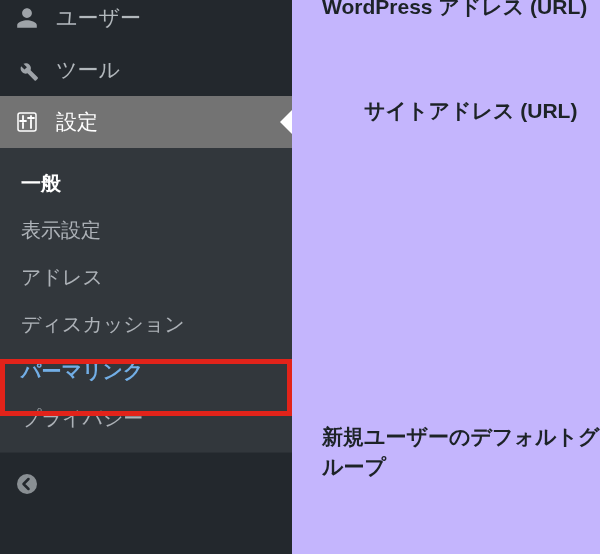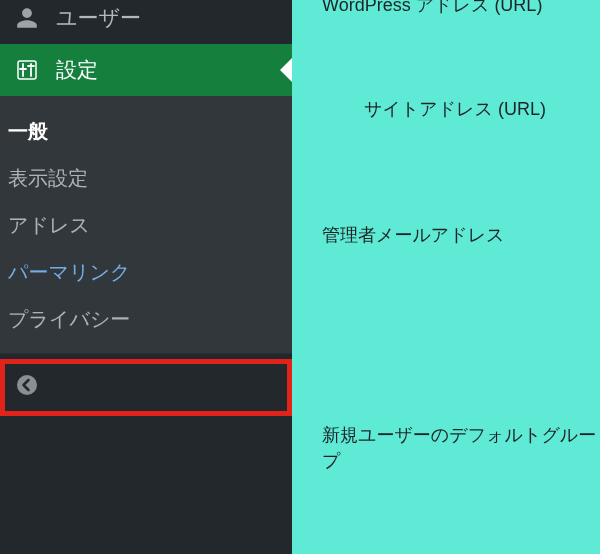--- a/index.html
+++ b/index.html
@@ -20,48 +20,48 @@
     font-size: 21px;
     color: #eee;
     cursor: pointer;
     gap: 16px;
   }
   .menu-item .icon { width: 26px; height: 26px; display: inline-flex; align-items: center; justify-content: center; color: rgba(240,245,250,0.6); }
   .menu-item .icon svg { width: 24px; height: 24px; fill: currentColor; }
   .menu-item.top { color: rgba(240,245,250,0.7); }
   .menu-item.top:first-child { padding-top: 4px; }
   .menu-item.active {
-    background: #15803d;
+    background: #737373;
     color: #fff;
     position: relative;
   }
   .menu-item.active .icon { color: #fff; }
   .menu-item.active::after {
     content: "";
     position: absolute;
     right: -1px;
     top: 50%;
     transform: translateY(-50%);
     width: 0; height: 0;
     border-top: 13px solid transparent;
     border-bottom: 13px solid transparent;
     border-right: 13px solid #fff;
   }
   .submenu {
     background: #32373c;
     padding: 12px 0 10px 0;
   }
   .submenu .sub-item {
-    padding: 10px 8px;
+    padding: 10px 21px;
     font-size: 20px;
     color: rgba(240,245,250,0.65);
     cursor: pointer;
   }
   .submenu .sub-item.current { color: #fff; font-weight: 600; }
-  .submenu .sub-item.highlight { color: #72aee6; }
+  .submenu .sub-item.highlight { color: #72aee6; font-weight: bold; }
   .highlight-box {
     position: absolute;
     border: 5px solid #e2231a;
     pointer-events: none;
     left: 0;
     width: 292px;
   }
   .collapse {
     display: flex;
     align-items: center;
@@ -69,24 +69,24 @@
     padding: 18px 14px;
     color: rgba(240,245,250,0.7);
     font-size: 20px;
     cursor: pointer;
     border-top: 1px solid rgba(255,255,255,0.04);
   }
   .collapse .icon { width: 26px; height: 26px; display:inline-flex; align-items:center; justify-content:center; }
   .collapse .icon svg { width: 24px; height: 24px; fill: rgba(240,245,250,0.55); }
   .main {
     flex: 1;
-    background: #5eead4;
+    background: #c4b5fd;
     color: #1d2327;
-    font-weight: 400;
-    font-size: 18px;
+    font-weight: 700;
+    font-size: 21px;
     position: relative;
   }
   .field-label {
     position: absolute;
     left: 30px;
     right: 0;
     line-height: 1.45;
   }
 </style>
 </head>
@@ -96,50 +96,58 @@
 
   <div class="menu-item top">
     <span class="icon">
       <svg viewBox="0 0 24 24">
           <path d="M12 12c2.7 0 4.9-2.2 4.9-4.9S14.7 2.2 12 2.2 7.1 4.4 7.1 7.1 9.3 12 12 12zm0 2.2c-3.3 0-9.8 1.6-9.8 4.9v2.7h19.6v-2.7c0-3.3-6.5-4.9-9.8-4.9z"></path>
         </svg>
     </span>
     <span>ユーザー</span>
   </div>
 
+  <div class="menu-item top">
+    <span class="icon">
+      <svg viewBox="0 0 24 24">
+          <path d="M22.7 19.3l-7.1-7.1c.7-1.8.3-3.9-1.2-5.4-1.6-1.6-4-1.9-5.9-1l3.4 3.4-2.4 2.4L6.1 8.2c-.9 1.9-.6 4.3 1 5.9 1.5 1.5 3.6 1.9 5.4 1.2l7.1 7.1c.4.4 1 .4 1.4 0l1.7-1.7c.4-.4.4-1 0-1.4z"></path>
+        </svg>
+    </span>
+    <span>ツール</span>
+  </div>
 
   <div class="menu-item active">
     <span class="icon">
       <svg viewBox="0 0 24 24">
           <path d="M3 17h6v2H3v-2zm0-6h12v2H3v-2zm0-6h18v2H3V5zm14 10v-2h4v2h-4zm-2 2h2v2h4v-2h2v-6h-8v6zM13 9V7h2V5h-2V3h-2v8h2V9zm6 0h2V3h-2v6z" opacity="0"></path>
           <rect x="3" y="3" width="18" height="18" rx="2" fill="none" stroke="currentColor" stroke-width="1.5"></rect>
           <path d="M8 6v5M8 13v5M8 11h3M5 11h3M16 6v2M16 10v8M13 8h6" stroke="currentColor" stroke-width="1.8" fill="none" stroke-linecap="round"></path>
         </svg>
     </span>
     <span>設定</span>
   </div>
 
   <div class="submenu">
     <div class="sub-item current"><span>一般</span></div>
     <div class="sub-item"><span>表示設定</span></div>
     <div class="sub-item"><span>アドレス</span></div>
+    <div class="sub-item"><span>ディスカッション</span></div>
     <div class="sub-item highlight"><span>パーマリンク</span></div>
     <div class="sub-item"><span>プライバシー</span></div>
   </div>
 
   <div class="collapse">
     <span class="icon">
       <svg viewBox="0 0 24 24">
           <circle cx="12" cy="12" r="10" fill="rgba(240,245,250,0.5)"></circle>
           <path d="M13.5 7l-5 5 5 5" stroke="#23282d" stroke-width="2.5" fill="none" stroke-linecap="round" stroke-linejoin="round"></path>
         </svg>
     </span>
   </div>
 
   <div class="highlight-box" style="top:359px;height:57px;"></div>
 </div>
 
 <div class="main">
   <div class="field-label" style="top:-8px;"><span>WordPress アドレス (URL)</span></div>
   <div class="field-label" style="top:96px;margin-left:42px;"><span>サイトアドレス (URL)</span></div>
-  <div class="field-label" style="top:222px;"><span>管理者メールアドレス</span></div>
   <div class="field-label" style="top:422px;"><span>新規ユーザーのデフォルトグループ</span></div>
 </div>
 
 </body></html>

